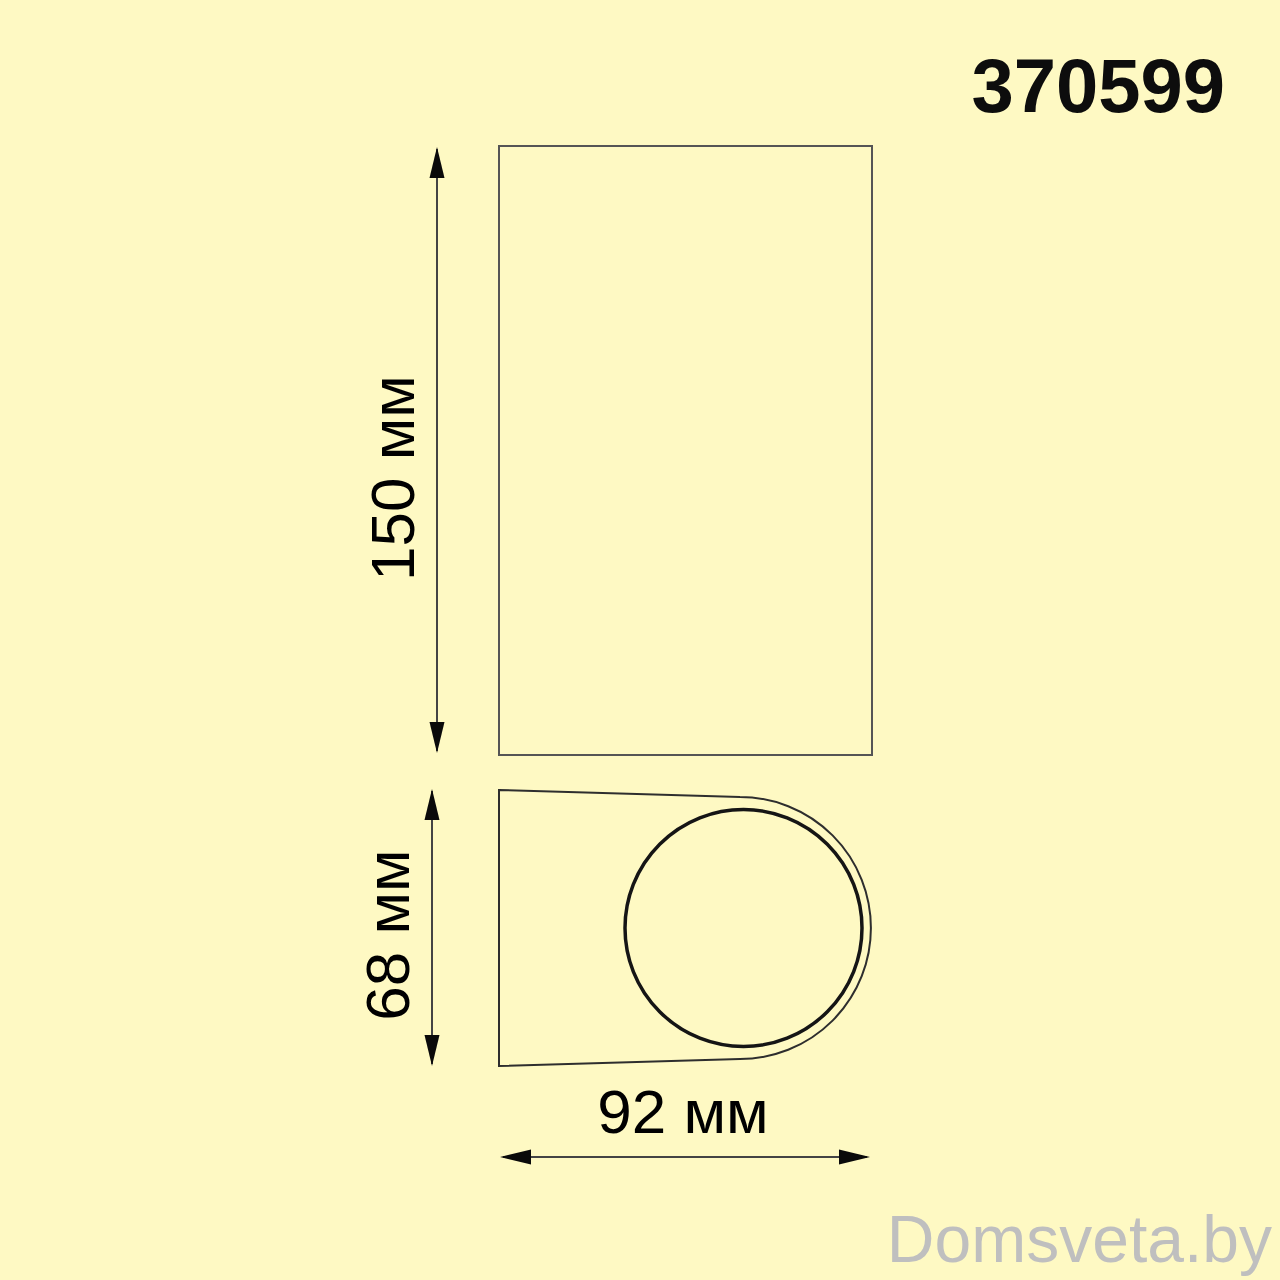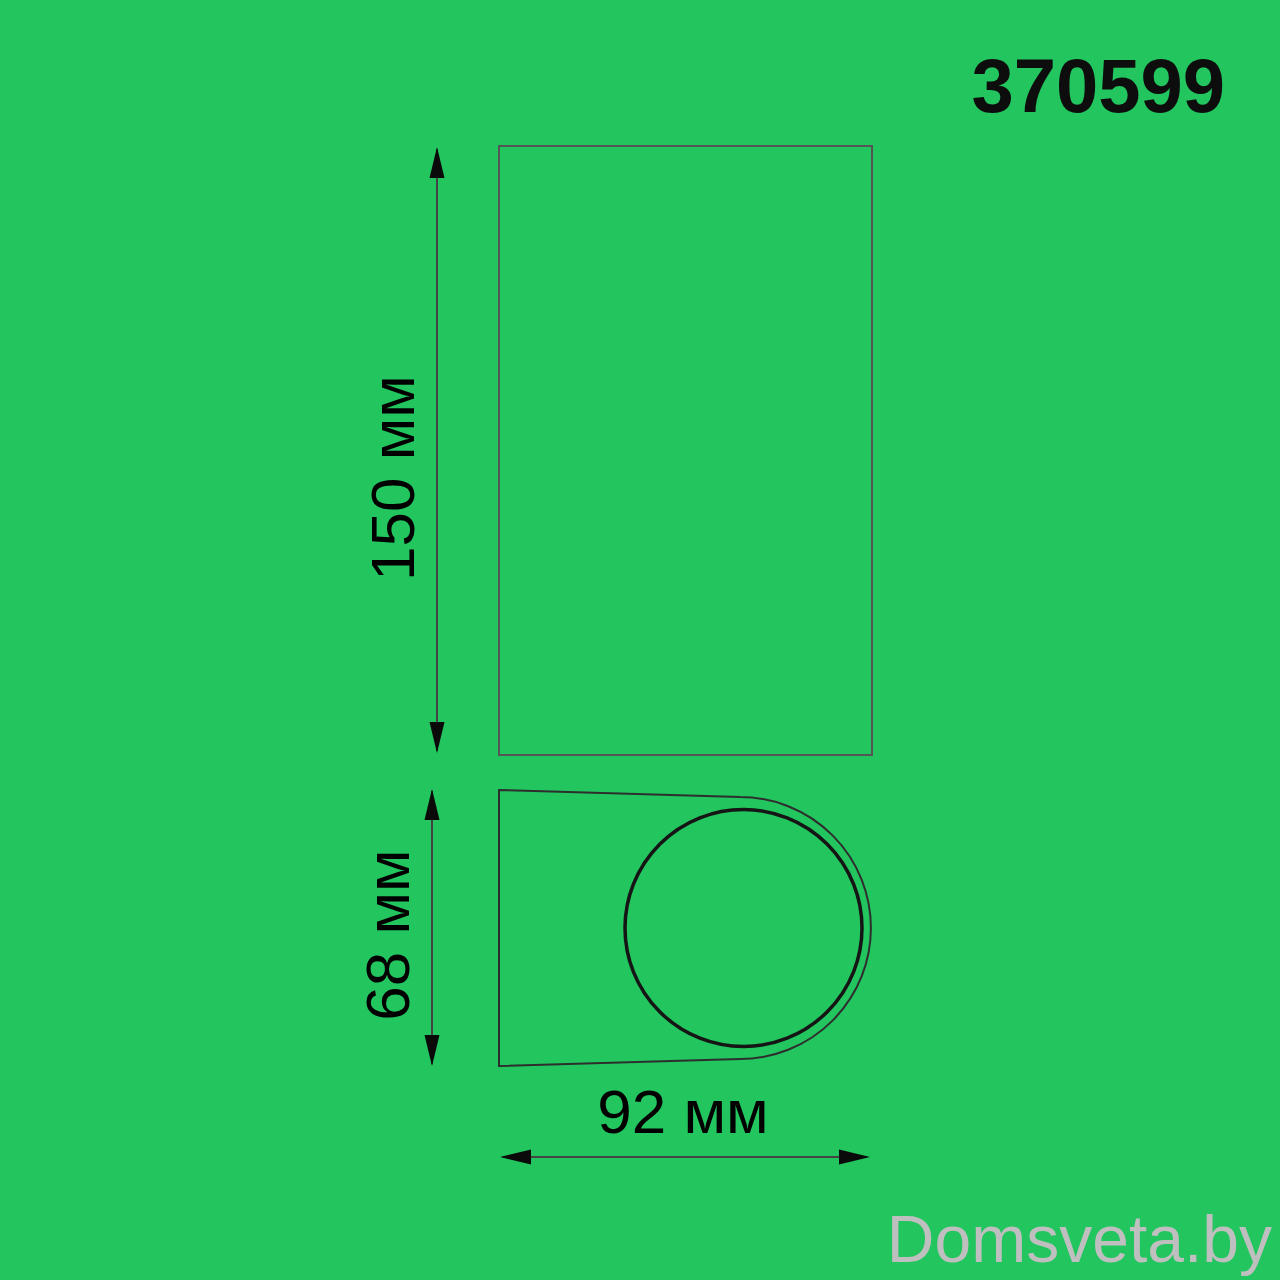--- a/index.html
+++ b/index.html
@@ -4,21 +4,21 @@
 <style>
   html, body {
     margin: 0;
     padding: 0;
     background: #ffffff;
   }
   .canvas {
     position: relative;
     width: 1280px;
     height: 1280px;
-    background: #22c55e;
+    background: #fef9c3;
     overflow: hidden;
     font-family: "Liberation Sans", sans-serif;
   }
   svg text {
     font-family: "Liberation Sans", sans-serif;
   }
   .product-code {
     font-size: 76px;
     font-weight: bold;
     fill: #0d0d0d;

